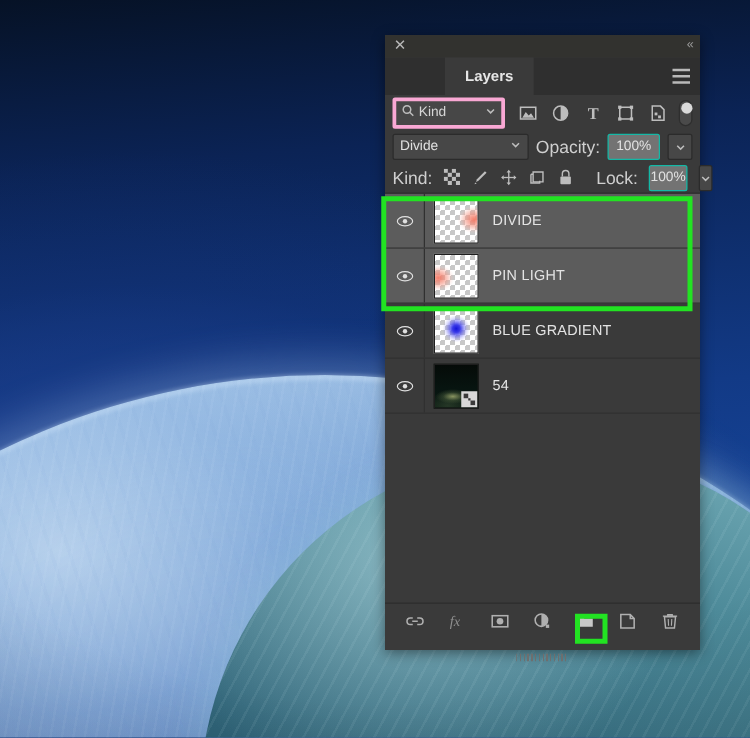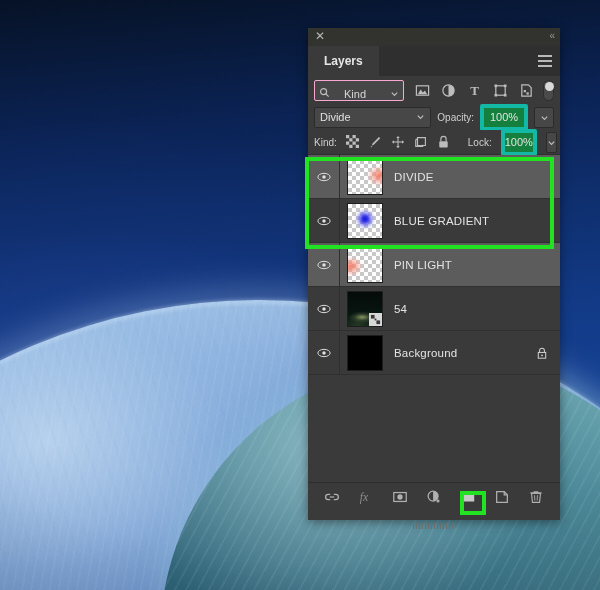--- a/index.html
+++ b/index.html
@@ -83,36 +83,36 @@
   .collapse-icon{
     position:absolute;right:6px;top:3px;color:#9a9a9a;font-size:10px;line-height:10px;cursor:pointer;letter-spacing:-1px;
   }
 
   
   .tab-row{
     height:30px;background:#2f2f2f;position:relative;flex:0 0 auto;display:flex;align-items:stretch;
   }
   .tab{
     background:#3a3a3a;color:#e6e6e6;font-size:12px;font-weight:bold;
-    padding:0 16px;display:flex;align-items:center;cursor:pointer;
+    padding:0 16px;display:flex;align-items:center;cursor:pointer;margin-left:48px;
   }
   .hamburger{
     position:absolute;right:8px;top:9px;width:14px;height:12px;cursor:pointer;
     display:flex;flex-direction:column;justify-content:space-between;
   }
   .hamburger i{display:block;height:2px;background:#b9b9b9;}
 
   
   .filter-row{
     height:28px;display:flex;align-items:center;gap:0;padding:0 6px;flex:0 0 auto;
     background:#3a3a3a;
   }
   .kind-select{
-    width:94px;height:19px;background:#474747;border:1px solid #f9a8d4;border-radius:2px;
-    display:flex;align-items:flex-end;padding:0 4px;cursor:pointer;color:#d6d6d6;font-size:11px;gap:14px;
+    width:94px;height:19px;background:#474747;border:3px solid #f9a8d4;border-radius:2px;
+    display:flex;align-items:center;padding:0 4px;cursor:pointer;color:#d6d6d6;font-size:11px;gap:3px;
   }
   .kind-select .lbl{flex:1;}
   .ico{fill:none;stroke:#bdbdbd;stroke-width:1.3;}
   .icof{fill:#bdbdbd;}
   .filter-icons{display:flex;align-items:center;gap:11px;margin-left:11px;}
   .filter-icons > span{cursor:pointer;display:block;width:15px;height:15px;}
   .toggle-pill{
     margin-left:9px;width:11px;height:19px;border-radius:6px;background:#4a4a4a;
     border:1px solid #2e2e2e;position:relative;cursor:pointer;
   }
@@ -121,23 +121,23 @@
   
   .blend-row{
     height:26px;display:flex;align-items:center;padding:0 6px;gap:6px;flex:0 0 auto;background:#3a3a3a;
   }
   .blend-select{
     flex:1;height:19px;background:#474747;border:1px solid #2b2b2b;border-radius:2px;
     display:flex;align-items:center;padding:0 5px;cursor:pointer;color:#e0e0e0;font-size:11px;
   }
   .blend-select .lbl{flex:1;}
   .chev{width:9px;height:9px;}
-  .op-label{color:#cfcfcf;font-size:10px;white-space:nowrap;text-align:center;}
+  .op-label{color:#cfcfcf;font-size:14px;white-space:nowrap;text-align:center;}
   .numbox{
-    width:40px;height:19px;background:#15803d;border:4px solid #14b8a6;border-radius:2px;
+    width:40px;height:19px;background:#737373;border:1px solid #14b8a6;border-radius:2px;
     display:flex;align-items:center;justify-content:center;color:#e2e2e2;font-size:11px;cursor:text;
   }
   .numchev{
     width:18px;height:19px;background:#474747;border:1px solid #2b2b2b;border-radius:2px;
     display:flex;align-items:center;justify-content:center;cursor:pointer;
   }
 
   
   .lock-row{
     height:24px;display:flex;align-items:center;padding:0 6px;gap:9px;flex:0 0 auto;background:#3a3a3a;
@@ -357,44 +357,44 @@
           <ellipse cx="8" cy="5.5" rx="7" ry="4.2" fill="none" stroke="#e0e0e0" stroke-width="1.1"></ellipse>
           <circle cx="8" cy="5.5" r="2" fill="#e0e0e0"></circle>
           </svg>
       </div>
       <div class="thumb">
         <div class="fx" style="background:radial-gradient(48% 40% at 92% 46%, rgba(244,120,100,.95) 0%, rgba(246,150,132,.55) 42%, rgba(250,190,178,.18) 68%, transparent 82%);"></div>
       </div>
       <div class="layer-name">DIVIDE</div>
     </div>
 
+    <div class="layer-row selected">
+      <div class="eye-cell">
+        <svg width="14" height="10" viewBox="0 0 16 11">
+          <ellipse cx="8" cy="5.5" rx="7" ry="4.2" fill="none" stroke="#e0e0e0" stroke-width="1.1"></ellipse>
+          <circle cx="8" cy="5.5" r="2" fill="#e0e0e0"></circle>
+          </svg>
+      </div>
+      <div class="thumb">
+        <div class="fx" style="background:radial-gradient(46% 38% at 8% 54%, rgba(244,120,100,.95) 0%, rgba(246,150,132,.55) 42%, rgba(250,190,178,.18) 68%, transparent 82%);"></div>
+      </div>
+      <div class="layer-name">PIN LIGHT</div>
+    </div>
+
     <div class="layer-row">
       <div class="eye-cell">
         <svg width="14" height="10" viewBox="0 0 16 11">
           <ellipse cx="8" cy="5.5" rx="7" ry="4.2" fill="none" stroke="#e0e0e0" stroke-width="1.1"></ellipse>
           <circle cx="8" cy="5.5" r="2" fill="#e0e0e0"></circle>
           </svg>
       </div>
       <div class="thumb">
         <div class="fx" style="background:radial-gradient(40% 40% at 50% 44%, #1414d8 0%, #3a3ae8 22%, rgba(90,90,240,.62) 42%, rgba(150,150,245,.30) 62%, transparent 80%);"></div>
       </div>
       <div class="layer-name">BLUE GRADIENT</div>
-    </div>
-
-    <div class="layer-row selected">
-      <div class="eye-cell">
-        <svg width="14" height="10" viewBox="0 0 16 11">
-          <ellipse cx="8" cy="5.5" rx="7" ry="4.2" fill="none" stroke="#e0e0e0" stroke-width="1.1"></ellipse>
-          <circle cx="8" cy="5.5" r="2" fill="#e0e0e0"></circle>
-          </svg>
-      </div>
-      <div class="thumb">
-        <div class="fx" style="background:radial-gradient(46% 38% at 8% 54%, rgba(244,120,100,.95) 0%, rgba(246,150,132,.55) 42%, rgba(250,190,178,.18) 68%, transparent 82%);"></div>
-      </div>
-      <div class="layer-name">PIN LIGHT</div>
     </div>
 
     <div class="layer-row">
       <div class="eye-cell">
         <svg width="14" height="10" viewBox="0 0 16 11">
           <ellipse cx="8" cy="5.5" rx="7" ry="4.2" fill="none" stroke="#e0e0e0" stroke-width="1.1"></ellipse>
           <circle cx="8" cy="5.5" r="2" fill="#e0e0e0"></circle>
           </svg>
       </div>
       <div class="thumb" style="background:#07100a;background-image:none;">
@@ -406,37 +406,20 @@
           <svg width="11" height="11" viewBox="0 0 12 12">
             <rect fill="#3a3a3a" x="1" y="1" width="4" height="4"></rect>
             <rect fill="#3a3a3a" x="7" y="7" width="4" height="4"></rect>
             <rect fill="#3a3a3a" x="5" y="5" width="2" height="2"></rect>
           </svg>
         </div>
       </div>
       <div class="layer-name">54</div>
     </div>
 
-    <div class="layer-row">
-      <div class="eye-cell">
-        <svg width="14" height="10" viewBox="0 0 16 11">
-          <ellipse cx="8" cy="5.5" rx="7" ry="4.2" fill="none" stroke="#e0e0e0" stroke-width="1.1"></ellipse>
-          <circle cx="8" cy="5.5" r="2" fill="#e0e0e0"></circle>
-          </svg>
-      </div>
-      <div class="thumb" style="background:#000;background-image:none;"></div>
-      <div class="layer-name">Background</div>
-      <div class="lock-badge">
-        <svg width="12" height="13" viewBox="0 0 12 14">
-          <path fill="none" stroke="#cfcfcf" stroke-width="1.1" d="M3.4 6.4 V4.4 a2.6 2.6 0 0 1 5.2 0 V6.4"></path>
-          <rect fill="none" stroke="#cfcfcf" stroke-width="1.1" x="2" y="6.4" width="8" height="6.2"></rect>
-          <circle fill="#cfcfcf" cx="6" cy="9.5" r="1"></circle>
-        </svg>
-      </div>
-    </div>
 
   </div>
 
   <div class="panel-bottom">
     <span class="bi">
       <svg width="16" height="16" viewBox="0 0 18 18">
         <path fill="none" stroke="#b0b0b0" stroke-width="1.4" d="M7 6 h-2.2 a3 3 0 0 0 0 6 H7"></path>
         <path fill="none" stroke="#b0b0b0" stroke-width="1.4" d="M11 6 h2.2 a3 3 0 0 1 0 6 H11"></path>
         <line stroke="#b0b0b0" stroke-width="1.4" x1="6.5" y1="9" x2="11.5" y2="9"></line>
       </svg>

